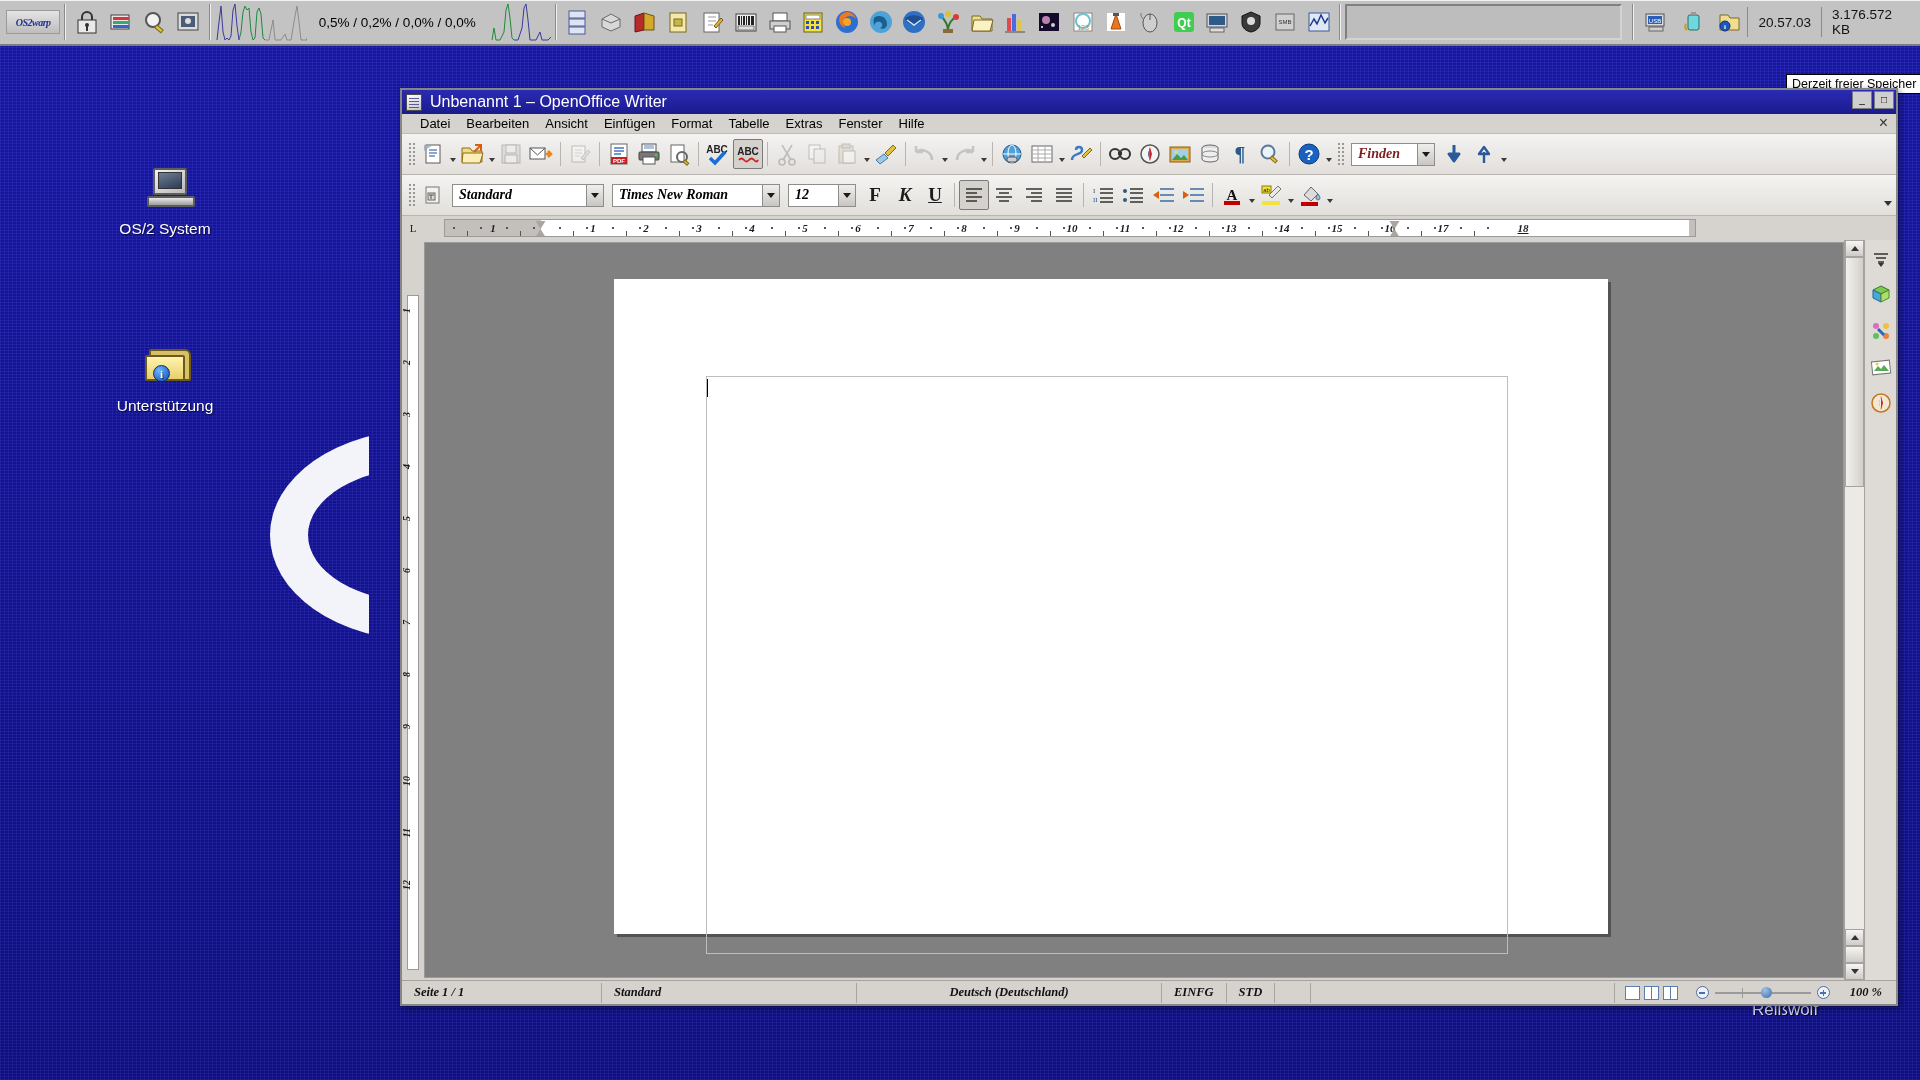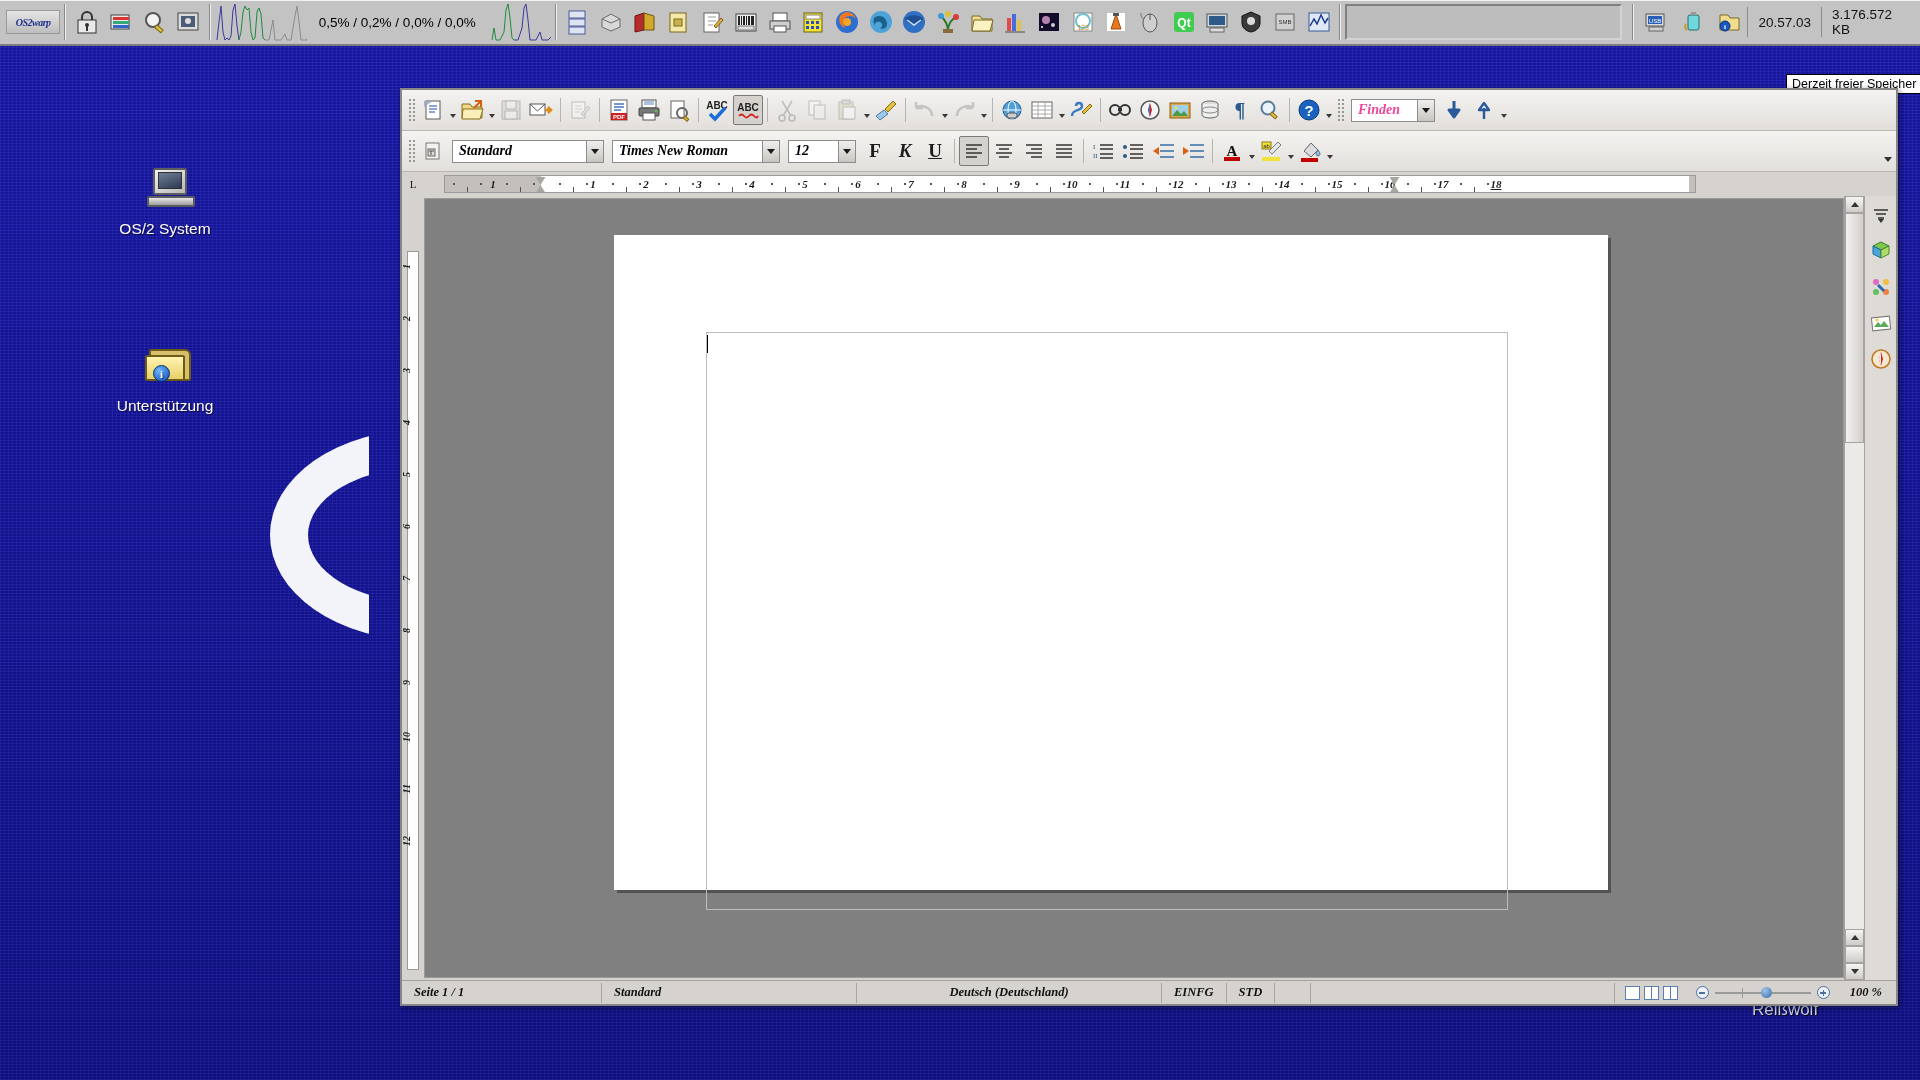--- a/index.html
+++ b/index.html
@@ -164,21 +164,21 @@
   .combo .val { font:italic bold 14px "Liberation Serif", serif; color:#000; padding-left:6px; flex:1;
      white-space:nowrap; overflow:hidden;}
   .combo .arw { width:17px; height:21px; background:linear-gradient(180deg,#f0efed,#c9c6c2);
      border-left:1px solid #8d8d8d; display:flex; align-items:center; justify-content:center;}
   .combo .arw:after{ content:""; border-left:4px solid transparent; border-right:4px solid transparent;
      border-top:5px solid #1a1a1a;}
   #style-combo { width:152px; }
   #font-combo  { width:168px; }
   #size-combo  { width:68px; }
   #find-combo  { width:84px; }
-  #find-combo .val { color:#ec4899;font-style:italic; }
+  #find-combo .val { color:#7f1d1d;font-style:italic; }
 
   .fbtn { width:30px; height:28px; display:flex; align-items:center; justify-content:center;
      font:bold 19px "Liberation Serif", serif; color:#1c1c1c; border:1px solid transparent;}
   .fbtn.it { font-style:italic; }
   .fbtn.ul { text-decoration:underline; }
 
   
   #rulerrow { display:flex; height:24px; background:#d6d2ce; align-items:stretch;}
   #corner { width:22px; background:#d6d2ce; display:flex; align-items:center; justify-content:center;}
   #corner:after{content:"L"; font:11px "Liberation Serif",serif; color:#222;}
@@ -518,21 +518,41 @@
     </div>
     <div class="tray-txt">20.57.03</div>
     <div class="tray-txt">3.176.572 KB</div>
   </div>
 </div>
 
 <div id="tooltip">Derzeit freier Speicher</div>
 
 <div id="writer">
 
-
+  <div id="titlebar">
+    <span class="ticon"></span>
+    <span id="title-text">Unbenannt 1 – OpenOffice Writer</span>
+    <span class="wbtns">
+      <span class="wb">_</span>
+      <span class="wb">□</span>
+    </span>
+  </div>
+
+  <div id="menubar">
+    <span class="menu-item">Datei</span>
+    <span class="menu-item">Bearbeiten</span>
+    <span class="menu-item">Ansicht</span>
+    <span class="menu-item">Einfügen</span>
+    <span class="menu-item">Format</span>
+    <span class="menu-item">Tabelle</span>
+    <span class="menu-item">Extras</span>
+    <span class="menu-item">Fenster</span>
+    <span class="menu-item">Hilfe</span>
+    <span id="menu-close">×</span>
+  </div>
 
   <div class="tbar" id="tbar1">
     <span class="grip"></span>
     <span class="tb">
       <svg width="24" height="24" viewBox="0 0 24 24">
           <rect x="5" y="3" width="14" height="18" fill="#fff" stroke="#5a5a5a"></rect>
           <path d="M8 8h8M8 11h8M8 14h6" stroke="#6a88c0" stroke-width="1.4"></path>
           <path d="M3 3 L12 3 L3 9z" fill="#9aa8c0" opacity=".8"></path>
         </svg>
     </span>
@@ -873,21 +893,21 @@
       <span class="rnum" style="left:519px;">8</span>
       <span class="rnum" style="left:572px;">9</span>
       <span class="rnum" style="left:627px;">10</span>
       <span class="rnum" style="left:680px;">11</span>
       <span class="rnum" style="left:733px;">12</span>
       <span class="rnum" style="left:786px;">13</span>
       <span class="rnum" style="left:839px;">14</span>
       <span class="rnum" style="left:892px;">15</span>
       <span class="rnum" style="left:945px;">16</span>
       <span class="rnum" style="left:998px;">17</span>
-      <span class="rnum" style="left:1051px;text-decoration:underline;">18</span>
+      <span class="rnum" style="left:1078px;text-decoration:underline;">18</span>
       <span class="indent" style="left:96px;"></span>
       <span class="indent" style="left:950px;"></span>
     <span class="rdot" style="left: 8.25px;"></span>
         <span class="rtick" style="left: 21.5px;"></span>
         <span class="rdot" style="left: 34.75px;"></span>
         <span class="rdot" style="left: 61.25px;"></span>
         <span class="rtick" style="left: 74.5px;"></span>
         <span class="rdot" style="left: 87.75px;"></span>
         <span class="rdot" style="left: 114.25px;"></span>
         <span class="rtick" style="left: 127.5px;"></span>

